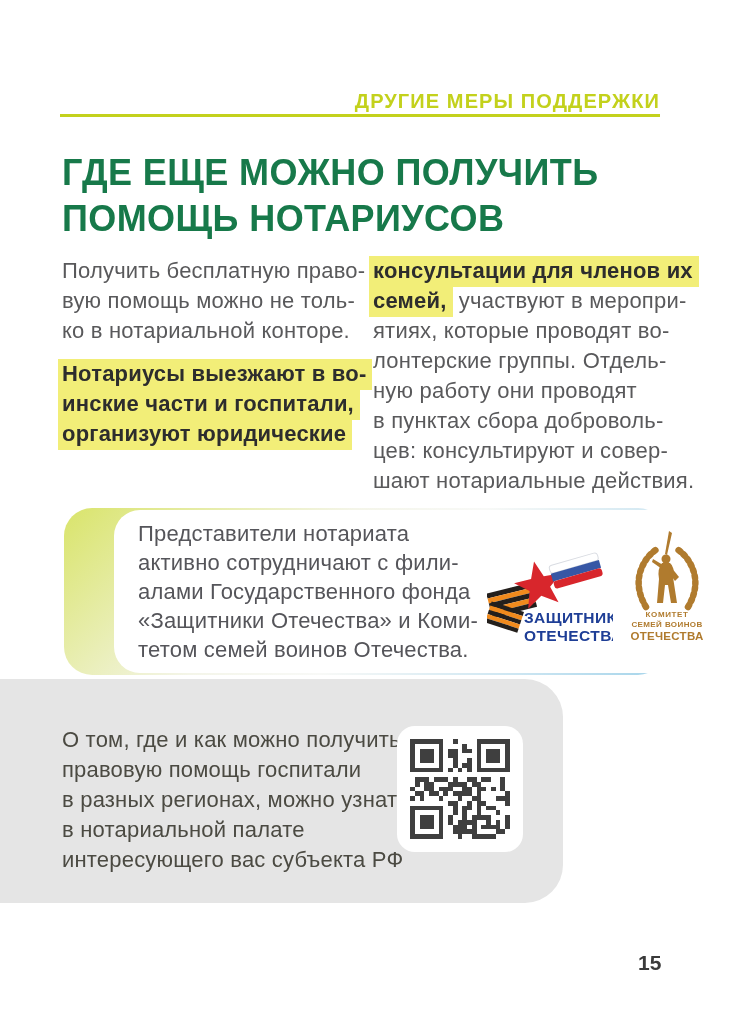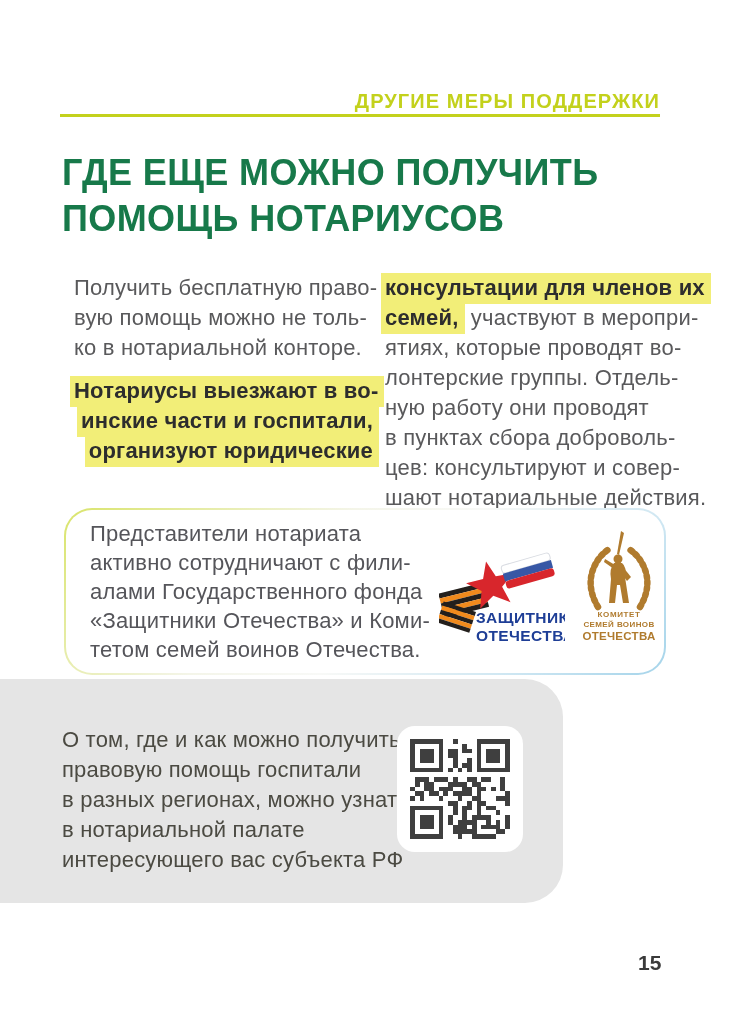--- a/index.html
+++ b/index.html
@@ -10,37 +10,37 @@
   }
   .kicker{
     position:absolute;top:90px;right:70px;
     font-size:20px;font-weight:700;letter-spacing:1.1px;color:#c3d11c;
   }
   .rule{position:absolute;top:114px;left:60px;width:600px;height:3px;background:#c3d11c;}
   .title{
     position:absolute;top:150px;left:62px;
     font-size:36px;line-height:46px;font-weight:700;color:#17794a;letter-spacing:.4px;
   }
-  .col{position:absolute;top:273px;width:305px;font-size:22px;line-height:30px;color:#59595b;letter-spacing:.2px;margin-left:12px;}
+  .col{position:absolute;top:256px;width:305px;font-size:22px;line-height:30px;color:#59595b;letter-spacing:.2px;}
   .col-left{left:62px;}
   .col-right{left:373px;}
-  .hl-block{margin-top:13px;text-align:right;}
+  .hl-block{margin-top:13px;}
   .ln{white-space:nowrap;}
   .hl{
     background:#f2ee78;color:#2d2d2d;font-weight:700;
     padding:2px 6px 4px 4px;margin-left:-4px;
   }
   .card{
     position:absolute;left:64px;top:508px;width:602px;height:167px;
     border-radius:28px;padding:2px;box-sizing:border-box;
     background:linear-gradient(135deg,#d9e46a 0%,#f4f5e9 38%,#f8f9f7 55%,#cde6f2 80%,#a5d4ea 100%);
   }
   .card-inner{
     width:100%;height:100%;background:#ffffff;border-radius:26px;box-sizing:border-box;
-    display:flex;align-items:center;padding:10px 14px 10px 24px;
+    display:flex;align-items:center;padding:10px 14px 10px 24px;margin-left:48px;
   }
   .card-text{width:335px;font-size:22px;line-height:29px;color:#55555a;letter-spacing:.2px;flex:0 0 auto;}
   .logo1{flex:0 0 auto;margin:18px 6px 0 14px;}
   .logo2{flex:0 0 auto;margin-top:0;}
   .panel{
     position:absolute;left:0;top:679px;width:563px;height:224px;
     background:#e5e5e5;border-radius:0 38px 38px 0;
   }
   .panel-text{
     position:absolute;left:62px;top:46px;font-size:22px;line-height:30px;

